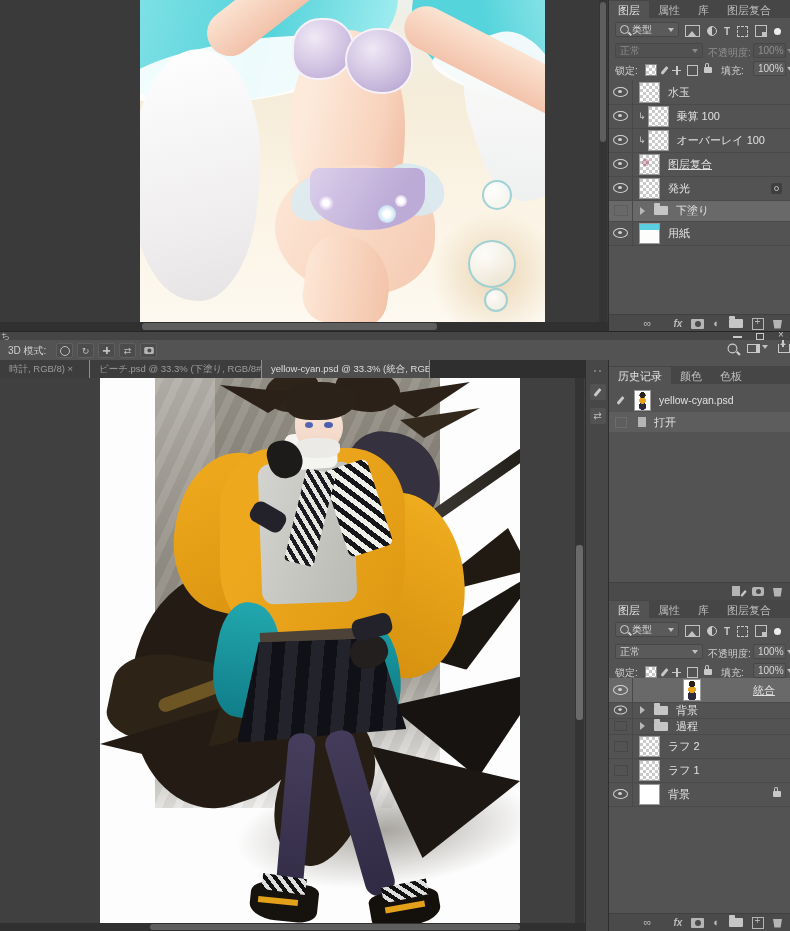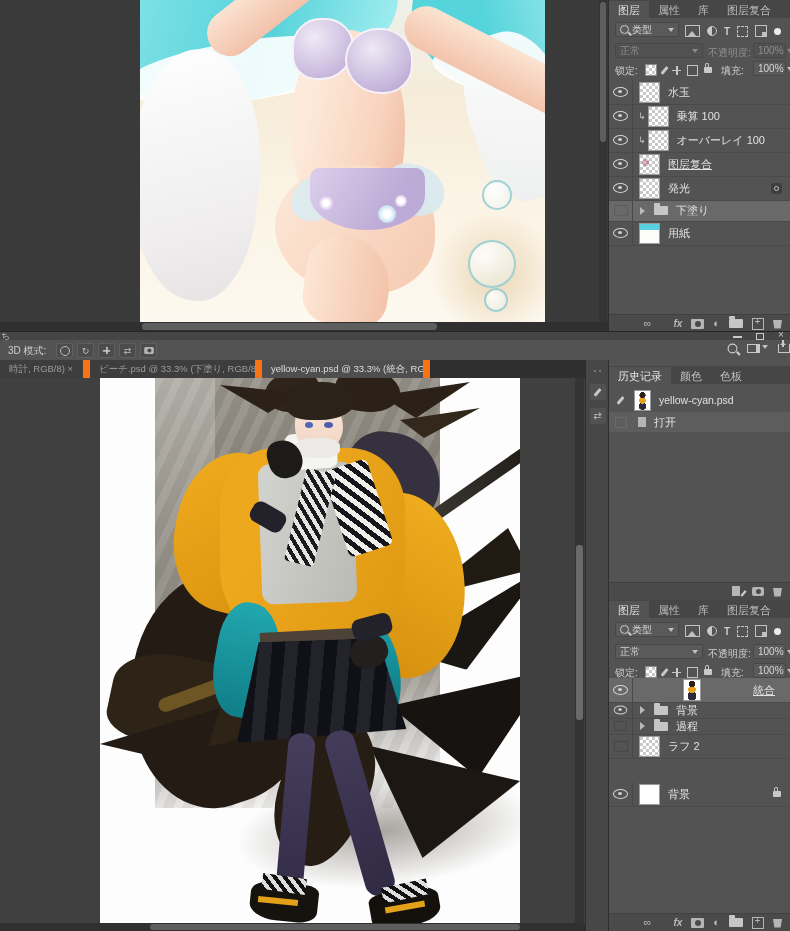--- a/index.html
+++ b/index.html
@@ -62,21 +62,21 @@
   .sqic{width:9px;height:9px;border:1px dashed #c2c2c2;}
   .soic{width:10px;height:10px;border:1px solid #c2c2c2;position:relative;}
   .soic:after{content:'';position:absolute;right:0;bottom:0;width:4px;height:4px;background:#c2c2c2;}
   .togdot{width:7px;height:7px;border-radius:50%;background:#ededed;}
   .brushic{width:3px;height:9px;background:#c9c9c9;border-radius:1px 1px 2px 2px;transform:rotate(40deg);}
   .plusic{width:9px;height:9px;position:relative;}
   .plusic:before{content:'';position:absolute;left:4px;top:0;width:1.5px;height:9px;background:#c9c9c9;}
   .plusic:after{content:'';position:absolute;left:0;top:4px;width:9px;height:1.5px;background:#c9c9c9;}
   
   .dtab{height:18px;display:flex;align-items:center;padding:0 9px;font-size:9.5px;
-        color:#9c9c9c;background:#3d3d3d;border-right:7px solid #f97316;white-space:nowrap;overflow:hidden;box-sizing:border-box;}
+        color:#9c9c9c;background:#3d3d3d;border-right:1px solid #f97316;white-space:nowrap;overflow:hidden;box-sizing:border-box;}
   .dtab.active{background:#4e4e4e;color:#dedede;}
   
   .wbtn{color:#c9c9c9;font-size:10px;line-height:1;}
   .scrthumb{background:#5e5e5e;border-radius:3px;}
   .art{position:absolute;overflow:hidden;}
   .as{position:absolute;}
   .modeicon{width:15px;height:13px;border:1px solid #5f5f5f;border-radius:2px;background:#4c4c4c;
             display:flex;align-items:center;justify-content:center;color:#bdbdbd;font-size:9px;}
   .circ{width:8px;height:8px;border:1.2px solid #bdbdbd;border-radius:50%;}
   .badge{width:11px;height:11px;background:#3f3f3f;border-radius:2px;position:relative;}
@@ -452,20 +452,27 @@
       <span class="folder"></span>
       <div class="lname">過程</div>
     </div>
     <div class="lrow" style="top:374px;height:24px;">
       <div class="eyewell">
           <span style="width:12px;height:9px;border:1px solid #474747;"></span>
         </div>
       <div class="thumb checker"></div>
       <div class="lname">ラフ 2</div>
     </div>
+    <div class="lrow" style="top:398px;height:24px;">
+      <div class="eyewell">
+          <span style="width:12px;height:9px;border:1px solid #474747;"></span>
+        </div>
+      <div class="thumb checker"></div>
+      <div class="lname">ラフ 1</div>
+    </div>
     <div class="lrow" style="top:422px;height:24px;">
       <div class="eyewell">
           <span class="eye"></span>
         </div>
       <div class="thumb" style="background:#ffffff;"></div>
       <div class="lname">背景</div>
       <span class="lockic" style="margin-left:auto;margin-right:9px;"></span>
     </div>
 
     <div class="fbar" style="top:553px;">

